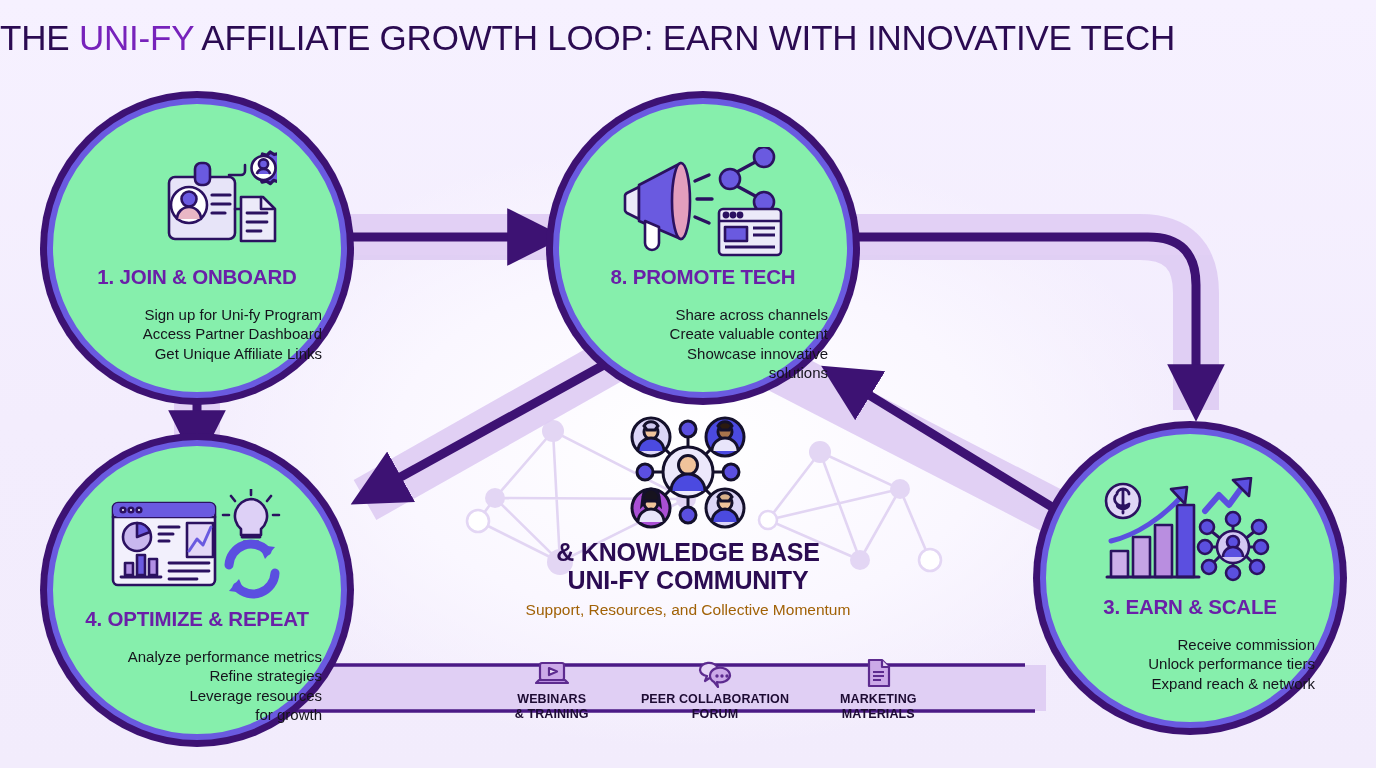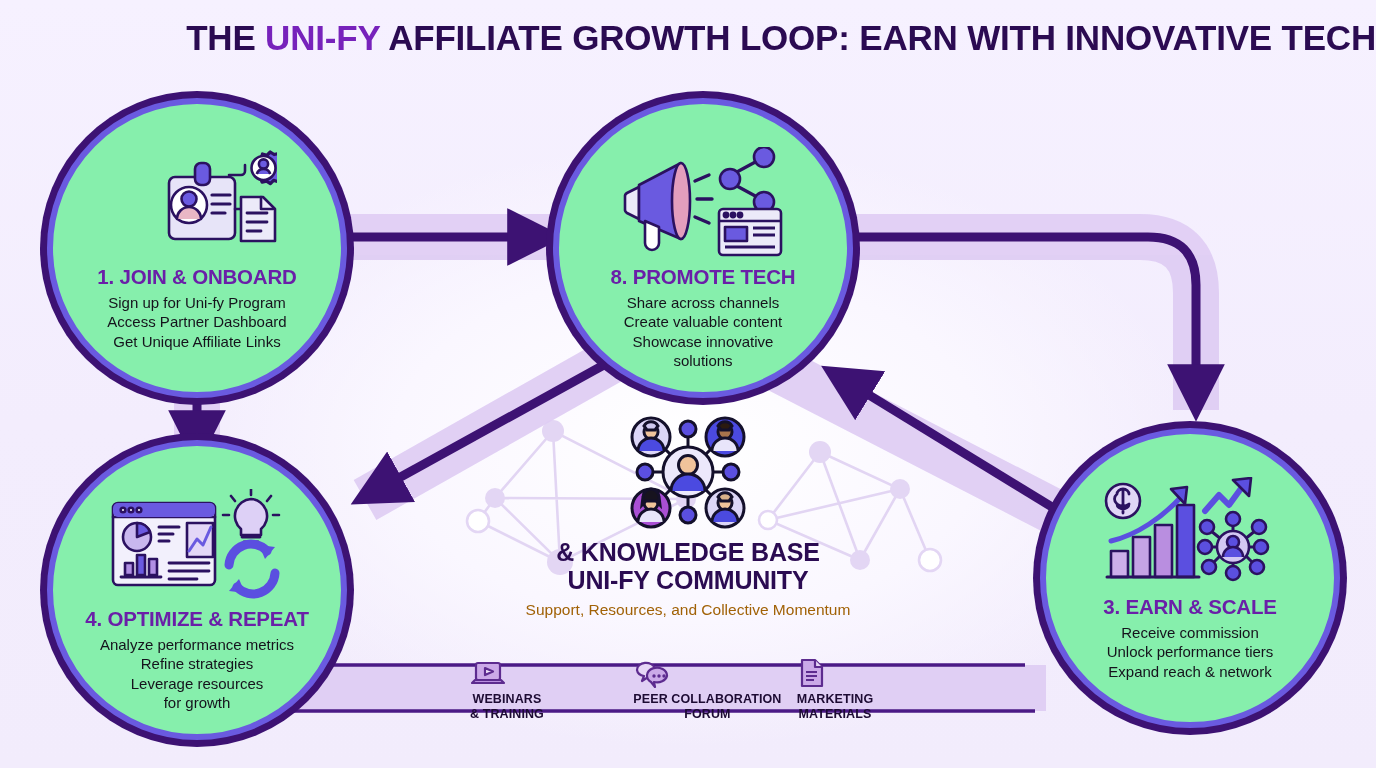--- a/index.html
+++ b/index.html
@@ -21,22 +21,22 @@
   }
 
   
   svg.layer { position:absolute; left:0; top:0; width:1376px; height:768px; overflow:visible; }
   svg.layer.under { z-index:1; }
   svg.layer.arrows { z-index:3; }
 
   
   .title {
     position:absolute; left:0; top:18px; width:1376px;
-    text-align:right;
-    font-size:35px; font-weight:bold;
+    text-align:left;
+    font-size:35px; font-weight:normal;
     letter-spacing:-0.2px;
     color:#2b0b52;
     white-space:nowrap;
     z-index:6;
   }
   .title .hl { color:#7722bb; }
 
   
   .node {
     position:absolute; width:300px; height:300px; border-radius:50%;
@@ -47,21 +47,21 @@
     display:flex; flex-direction:column;
     align-items:center; justify-content:flex-start;
   }
   .node-icon { height:118px; margin-top:40px; display:flex; align-items:center; justify-content:center; }
   .node-title {
     font-size:20.5px; font-weight:bold; letter-spacing:-0.2px;
     color:#6a1fa8; white-space:nowrap; margin-top:3px;
   }
   .node-lines {
     font-size:15px; color:#15131c; line-height:1.29;
-    text-align:center; margin-top:4px; width:250px;
+    text-align:right; margin-top:16px; width:250px;
   }
 
   #node1 { left:47px;   top:98px; }
   #node2 { left:553px;  top:98px; }
   #node3 { left:1040px; top:428px; }
   #node4 { left:47px;   top:440px; }
 
   
   .hub { position:absolute; left:448px; top:412px; width:480px; text-align:center; z-index:5; }
   .hub-icon { height:120px; display:flex; align-items:center; justify-content:center; }
@@ -70,21 +70,21 @@
     letter-spacing:-0.2px; margin-top:6px;
   }
   .hub-sub { font-size:15.5px; color:#a16207; margin-top:7px; }
 
   
   .resources {
     position:absolute; left:470px; top:658px; width:490px;
     display:flex; justify-content:space-between; align-items:flex-start;
     z-index:5;
   }
-  .res-item { display:flex; flex-direction:column; align-items:flex-start; width:165px; }
+  .res-item { display:flex; flex-direction:column; align-items:center; width:165px; }
   .res-icon { height:30px; display:flex; align-items:flex-end; justify-content:center; }
   .res-label {
     margin-top:4px; font-size:12.5px; font-weight:bold; color:#1d0b33;
     text-align:center; line-height:1.18; letter-spacing:0.1px;
   }
 </style>
 </head>
 <body>
 
 <div id="stage">

